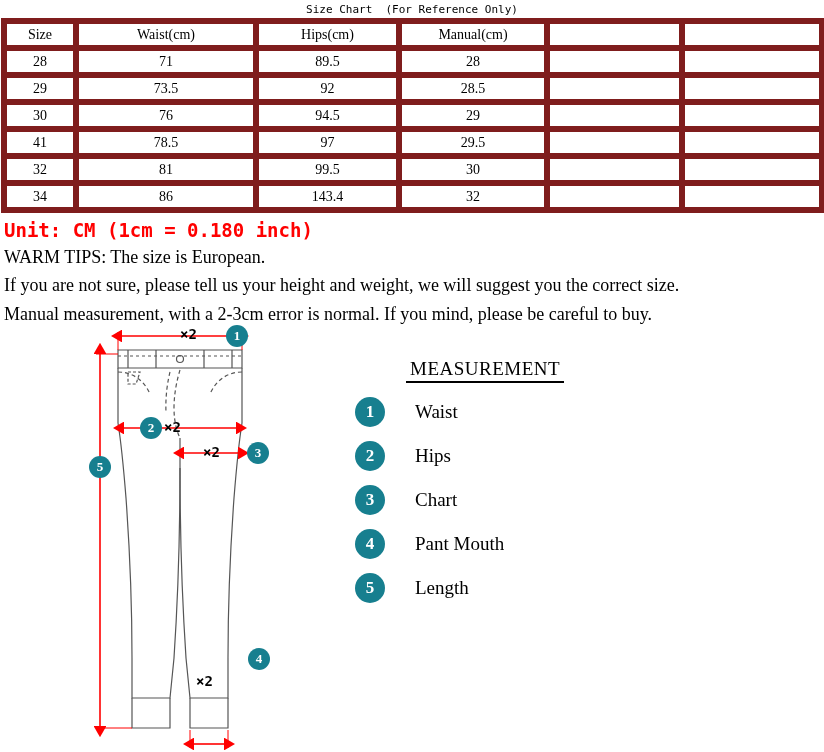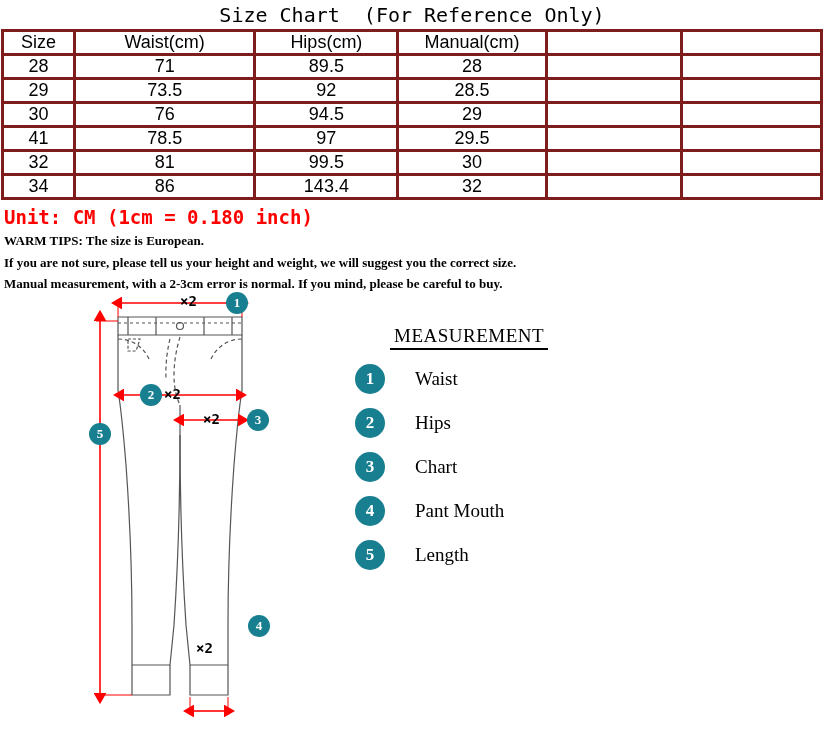--- a/index.html
+++ b/index.html
@@ -13,40 +13,40 @@
     position: relative;
     font-family: "Liberation Serif", serif;
     color: #000;
     overflow: hidden;
   }
 
   
   .chart-title {
     text-align: center;
     font-family: "DejaVu Sans Mono", monospace;
-    font-size: 20px;
+    font-size: 11px;
     letter-spacing: 0px;
     padding-top: 3px;
     padding-bottom: 2px;
     white-space: pre;
   }
 
   
   table.size-table {
     border-collapse: collapse;
     width: 822px;
     margin: 0 1px;
     table-layout: fixed;
   }
   table.size-table td {
-    border: 3px solid #7f1d1d;
+    border: 6px solid #7f1d1d;
     height: 21px;
     text-align: center;
-    font-family: Liberation Sans, sans-serif;
-    font-size: 18px;
+    font-family: Liberation Serif, serif;
+    font-size: 14px;
     padding: 0;
     line-height: 21px;
     white-space: nowrap;
   }
   .col-size   { width: 72px; }
   .col-waist  { width: 180px; }
   .col-hips   { width: 143px; }
   .col-length { width: 148px; }
   .col-blank1 { width: 135px; }
   .col-blank2 { width: 140px; }
@@ -55,22 +55,22 @@
   .unit-line {
     color: #ff0000;
     font-family: "DejaVu Sans Mono", monospace;
     font-size: 19px;
     font-weight: bold;
     padding: 6px 4px 2px 4px;
     white-space: pre;
   }
   .tip-line {
     font-family: "Liberation Serif", serif;
-    font-size: 13px;
-    font-weight: bold;
+    font-size: 18px;
+    font-weight: normal;
     padding: 2px 4px;
     line-height: 1.35;
   }
 
   
   .diagram {
     position: relative;
     width: 824px;
     height: 425px;
   }
@@ -82,21 +82,21 @@
     top: 30px;
     width: 250px;
   }
   .legend-title {
     font-family: "Liberation Serif", serif;
     font-size: 19px;
     letter-spacing: 0.5px;
     border-bottom: 2px solid #000;
     display: inline-block;
     padding: 0 4px 1px 4px;
-    margin-left: 35px;
+    margin-left: 51px;
   }
   .legend-row {
     display: flex;
     align-items: center;
     margin-top: 14px;
     height: 30px;
   }
   .badge {
     width: 30px;
     height: 30px;

